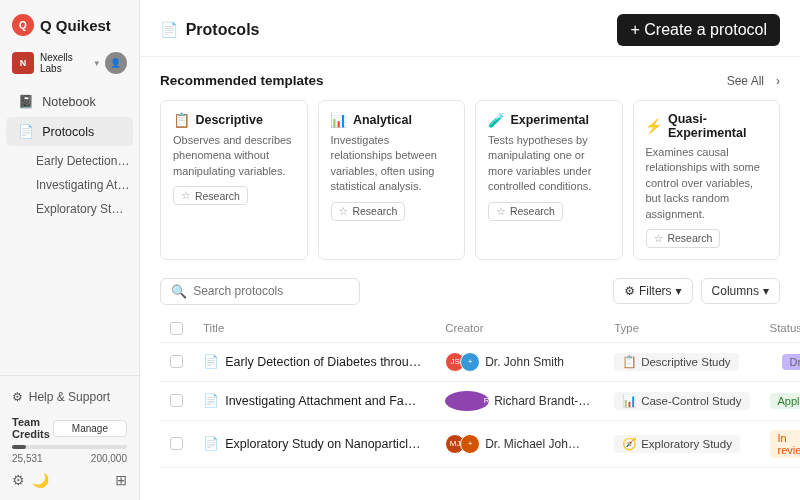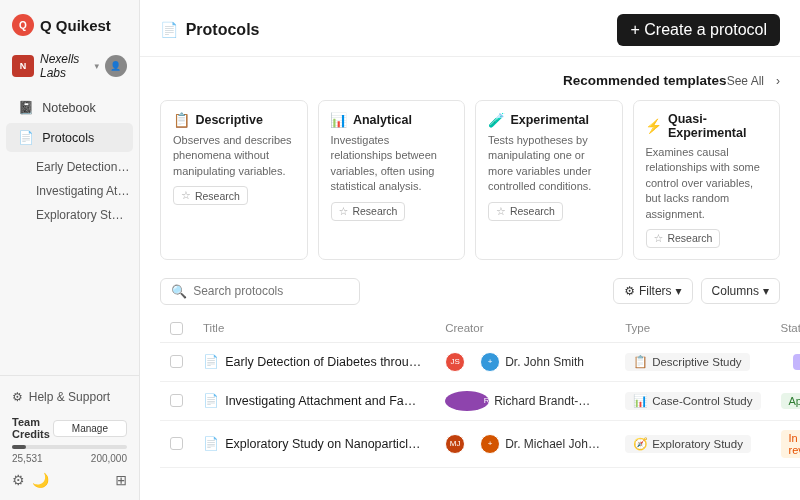--- a/index.html
+++ b/index.html
@@ -4,21 +4,21 @@
   <style>
     * { box-sizing: border-box; margin: 0; padding: 0; }
     body { font-family: -apple-system, BlinkMacSystemFont, 'Segoe UI', sans-serif; font-size: 13px; color: #1a1a1a; background: #fff; display: flex; width: 800px; height: 500px; overflow: hidden; }
 
     
     #sidebar { width: 140px; min-width: 140px; background: #f7f7f7; border-right: 1px solid #e5e5e5; display: flex; flex-direction: column; height: 500px; }
     .sidebar-logo { display: flex; align-items: center; gap: 6px; padding: 14px 12px 10px; font-weight: 700; font-size: 15px; color: #1a1a1a; }
     .logo-icon { width: 22px; height: 22px; background: #e74c3c; border-radius: 50%; display: flex; align-items: center; justify-content: center; color: white; font-size: 10px; font-weight: 700; }
     .org-row { display: flex; align-items: center; gap: 6px; padding: 6px 12px; cursor: pointer; }
     .org-avatar { width: 22px; height: 22px; background: #c0392b; border-radius: 4px; display: flex; align-items: center; justify-content: center; color: white; font-size: 9px; font-weight: 600; overflow: hidden; }
-    .org-name { font-size: 12px; font-weight: 500; flex: 1; font-style: italic; }
+    .org-name { font-size: 10px; font-weight: 500; flex: 1; }
     .org-chevron { font-size: 9px; color: #888; }
     .org-user-avatar { width: 22px; height: 22px; border-radius: 50%; background: #888; overflow: hidden; display: flex; align-items: center; justify-content: center; color: white; font-size: 9px; }
     .sidebar-nav { padding: 6px 0; }
     .nav-item { display: flex; align-items: center; gap: 8px; padding: 7px 12px; cursor: pointer; font-size: 12.5px; color: #444; border-radius: 5px; margin: 1px 6px; }
     .nav-item.active { background: #ececec; font-weight: 500; color: #1a1a1a; }
     .nav-icon { font-size: 13px; color: #666; }
     .sidebar-sub { padding: 2px 0 2px 28px; }
     .sub-item { padding: 5px 8px; font-size: 12px; color: #555; cursor: pointer; border-radius: 4px; white-space: nowrap; overflow: hidden; text-overflow: ellipsis; max-width: 110px; }
     .sidebar-bottom { margin-top: auto; padding: 10px 12px; border-top: 1px solid #e5e5e5; }
     .help-row { display: flex; align-items: center; gap: 6px; font-size: 12px; color: #555; cursor: pointer; padding: 4px 0; }
@@ -34,21 +34,21 @@
     
     #main { flex: 1; display: flex; flex-direction: column; overflow: hidden; }
     .main-header { display: flex; align-items: center; justify-content: space-between; padding: 14px 20px 10px; border-bottom: 1px solid #eee; }
     .page-title { display: flex; align-items: center; gap: 7px; font-size: 16px; font-weight: 600; color: #1a1a1a; }
     .page-title-icon { font-size: 15px; color: #555; }
     .create-btn { background: #1a1a1a; color: #fff; border: none; border-radius: 6px; padding: 7px 13px; font-size: 16px; cursor: pointer; display: flex; align-items: center; gap: 5px; font-weight: 500; }
 
     .main-body { flex: 1; overflow-y: auto; padding: 16px 20px; }
 
     
-    .templates-header { display: flex; align-items: center; justify-content: flex-end; margin-bottom: 12px; }
+    .templates-header { display: flex; align-items: center; justify-content: space-between; margin-bottom: 12px; }
     .templates-title { font-size: 13.5px; font-weight: 600; }
     .see-all-btn { font-size: 12px; color: #555; cursor: pointer; display: flex; align-items: center; gap: 12px; }
 
     .templates-grid { display: grid; grid-template-columns: repeat(4, 1fr); gap: 10px; margin-bottom: 18px; }
     .template-card { border: 1px solid #e5e5e5; border-radius: 7px; padding: 11px 12px; cursor: pointer; background: #fff; }
     .template-card-title { display: flex; align-items: center; gap: 5px; font-size: 12.5px; font-weight: 600; margin-bottom: 5px; }
     .template-card-icon { font-size: 14px; }
     .template-card-desc { font-size: 11px; color: #666; line-height: 1.4; margin-bottom: 7px; }
     .template-badge { display: inline-flex; align-items: center; gap: 4px; font-size: 10.5px; color: #555; border: 1px solid #ddd; border-radius: 4px; padding: 2px 7px; cursor: pointer; }
     .star-icon { font-size: 11px; color: #aaa; }
@@ -68,21 +68,21 @@
     .col-title { min-width: 200px; }
     .col-creator { min-width: 130px; }
     .col-type { min-width: 120px; }
     .col-status { min-width: 80px; }
 
     .checkbox-el { width: 13px; height: 13px; border: 1.5px solid #ccc; border-radius: 3px; cursor: pointer; }
     .title-cell { display: flex; align-items: center; gap: 6px; }
     .doc-icon { font-size: 13px; color: #888; }
     .title-text { font-size: 12.5px; color: #1a1a1a; white-space: nowrap; overflow: hidden; text-overflow: ellipsis; max-width: 200px; }
     .creator-cell { display: flex; align-items: center; gap: 5px; }
-    .avatars-stack { display: flex; gap: 20px; }
+    .avatars-stack { display: flex; }
     .avatar-sm { width: 20px; height: 20px; border-radius: 50%; background: #888; border: 1.5px solid #fff; margin-left: -5px; font-size: 8px; color: white; display: flex; align-items: center; justify-content: center; overflow: hidden; }
     .avatar-sm:first-child { margin-left: 0; }
     .creator-avatar { width: 20px; height: 20px; border-radius: 50%; background: #c0392b; display: flex; align-items: center; justify-content: center; color: white; font-size: 8px; overflow: hidden; }
     .creator-name { font-size: 12px; color: #333; white-space: nowrap; overflow: hidden; text-overflow: ellipsis; max-width: 100px; }
     .type-badge { display: inline-flex; align-items: center; gap: 4px; font-size: 11.5px; color: #444; background: #f5f5f5; border-radius: 4px; padding: 2px 8px; white-space: nowrap; }
     .type-icon { font-size: 12px; }
     .status-badge { display: inline-block; font-size: 11px; border-radius: 4px; padding: 2px 8px; }
     .status-draft { background: #c4b5fd; color: #666; margin-left: 12px; }
     .status-applied { background: #e8f5e9; color: #2e7d32; }
     .status-review { background: #fff3e0; color: #e65100; }

